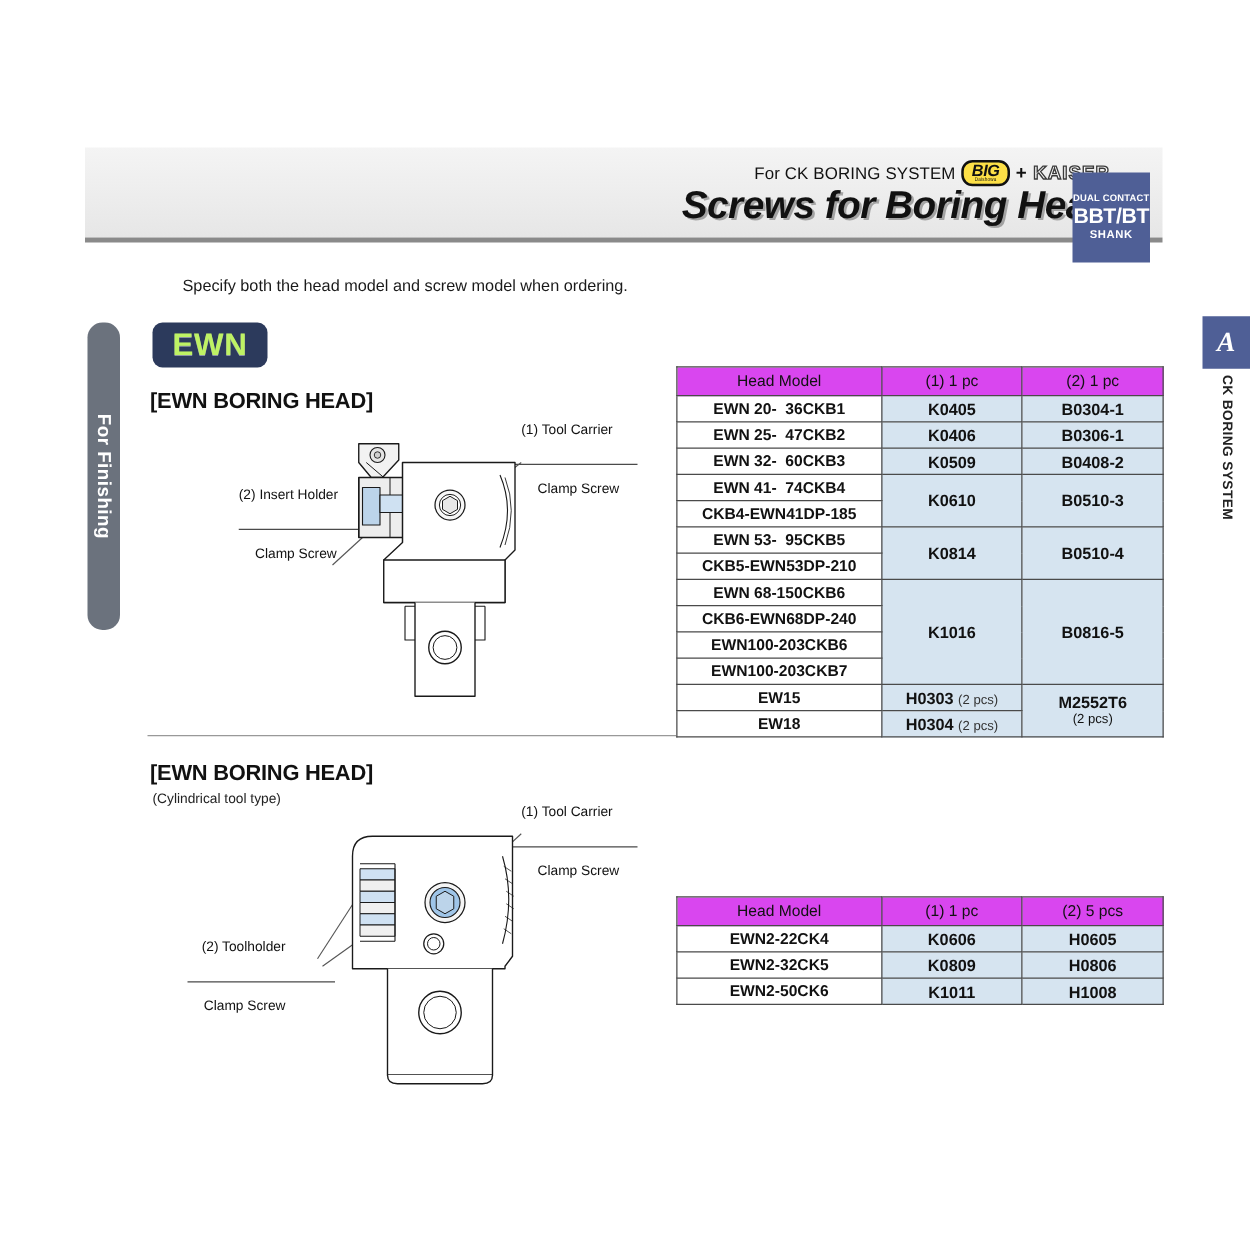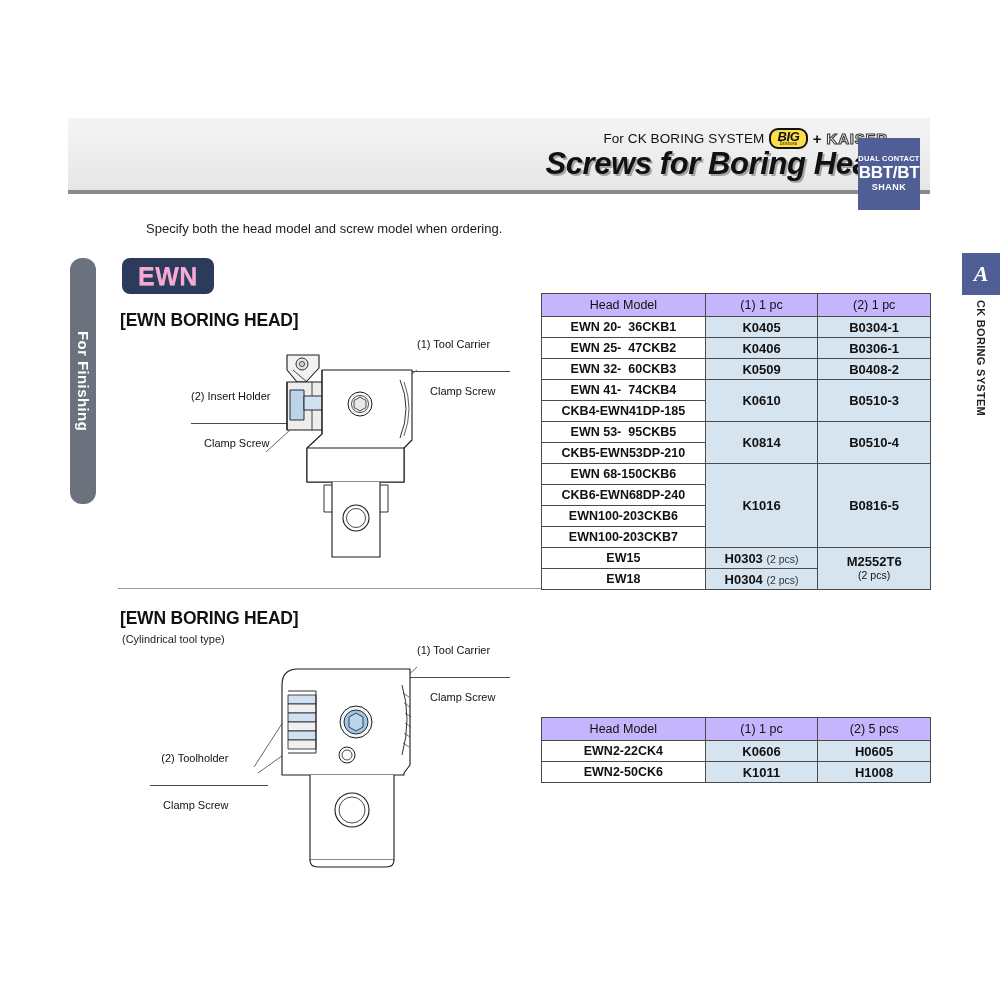--- a/index.html
+++ b/index.html
@@ -108,21 +108,21 @@
   }
 
   
   .ewn-badge {
     position: absolute; left: 122px; top: 258px;
     width: 92px; height: 36px;
     background: #2c3a5c; border-radius: 8px;
     display: flex; align-items: center; justify-content: center;
   }
   .ewn-badge span {
-    font-size: 25px; font-weight: bold; color: #f9a8d4;
+    font-size: 25px; font-weight: bold; color: #bef264;
     letter-spacing: 0.5px;
     text-shadow: 0 1px 0 rgba(255,255,255,0.45);
   }
 
   
   .sec-heading {
     position: absolute; font-size: 17.5px; font-weight: bold;
     color: #111; white-space: nowrap; letter-spacing: -0.2px;
   }
   .sec-sub {
@@ -159,21 +159,21 @@
     border: 1px solid #4a4a4a;
     padding: 0;
     height: 21px;
     text-align: center;
     vertical-align: middle;
     color: #111;
   }
   table.spec th {
     font-weight: normal;
     font-size: 12.5px;
-    background: #c4b5fd;
+    background: #d946ef;
     height: 23px;
   }
   td.model {
     text-align: left;
     padding-left: 10px;
     white-space: pre;
     font-size: 12.5px;
     font-weight: bold;
   }
   td.part {
@@ -442,20 +442,25 @@
         <th>(2) 5 pcs</th>
       </tr>
     </thead>
     <tbody id="table2-body">
         <tr>
           <td class="model">EWN2-22CK4</td>
           <td class="part">K0606</td>
           <td class="part">H0605</td>
         </tr>
         <tr>
+          <td class="model">EWN2-32CK5</td>
+          <td class="part">K0809</td>
+          <td class="part">H0806</td>
+        </tr>
+        <tr>
           <td class="model">EWN2-50CK6</td>
           <td class="part">K1011</td>
           <td class="part">H1008</td>
         </tr>
       </tbody>
   </table>
 
 </div>
 
 </body></html>

